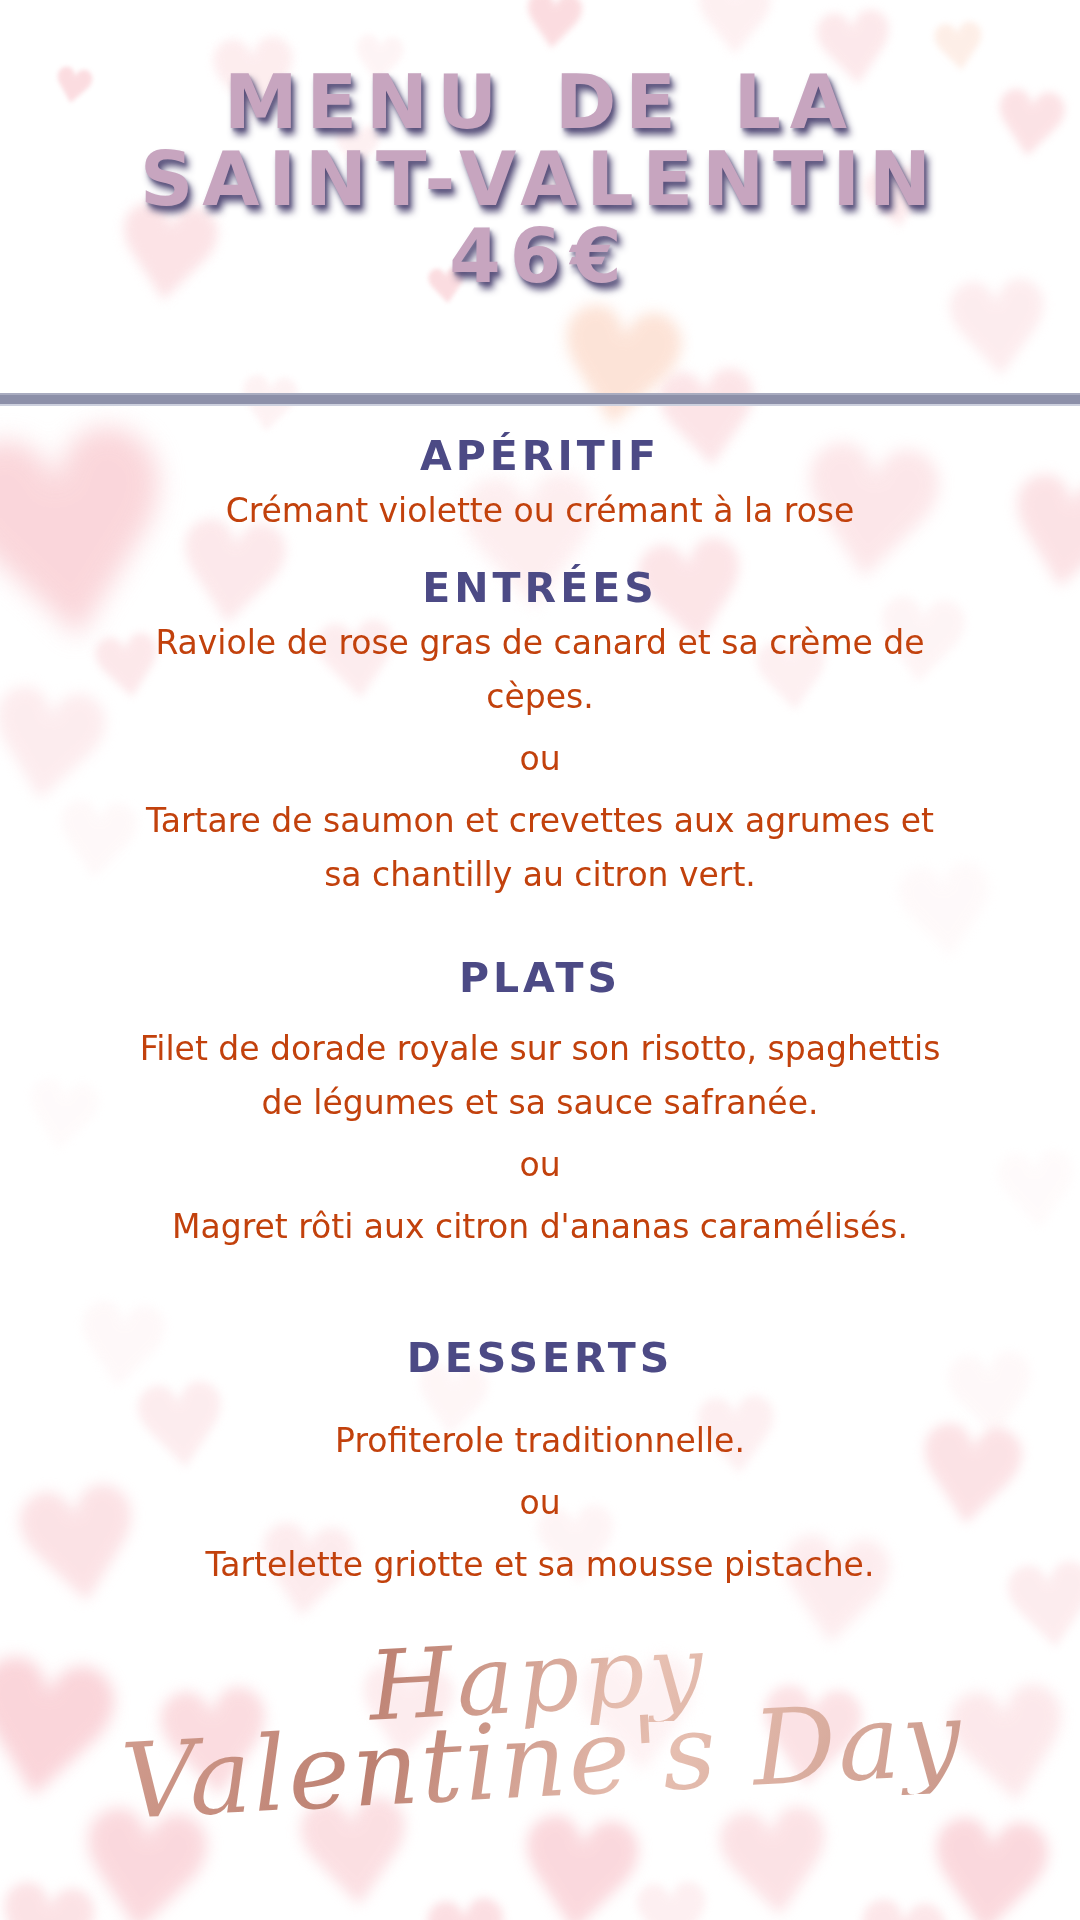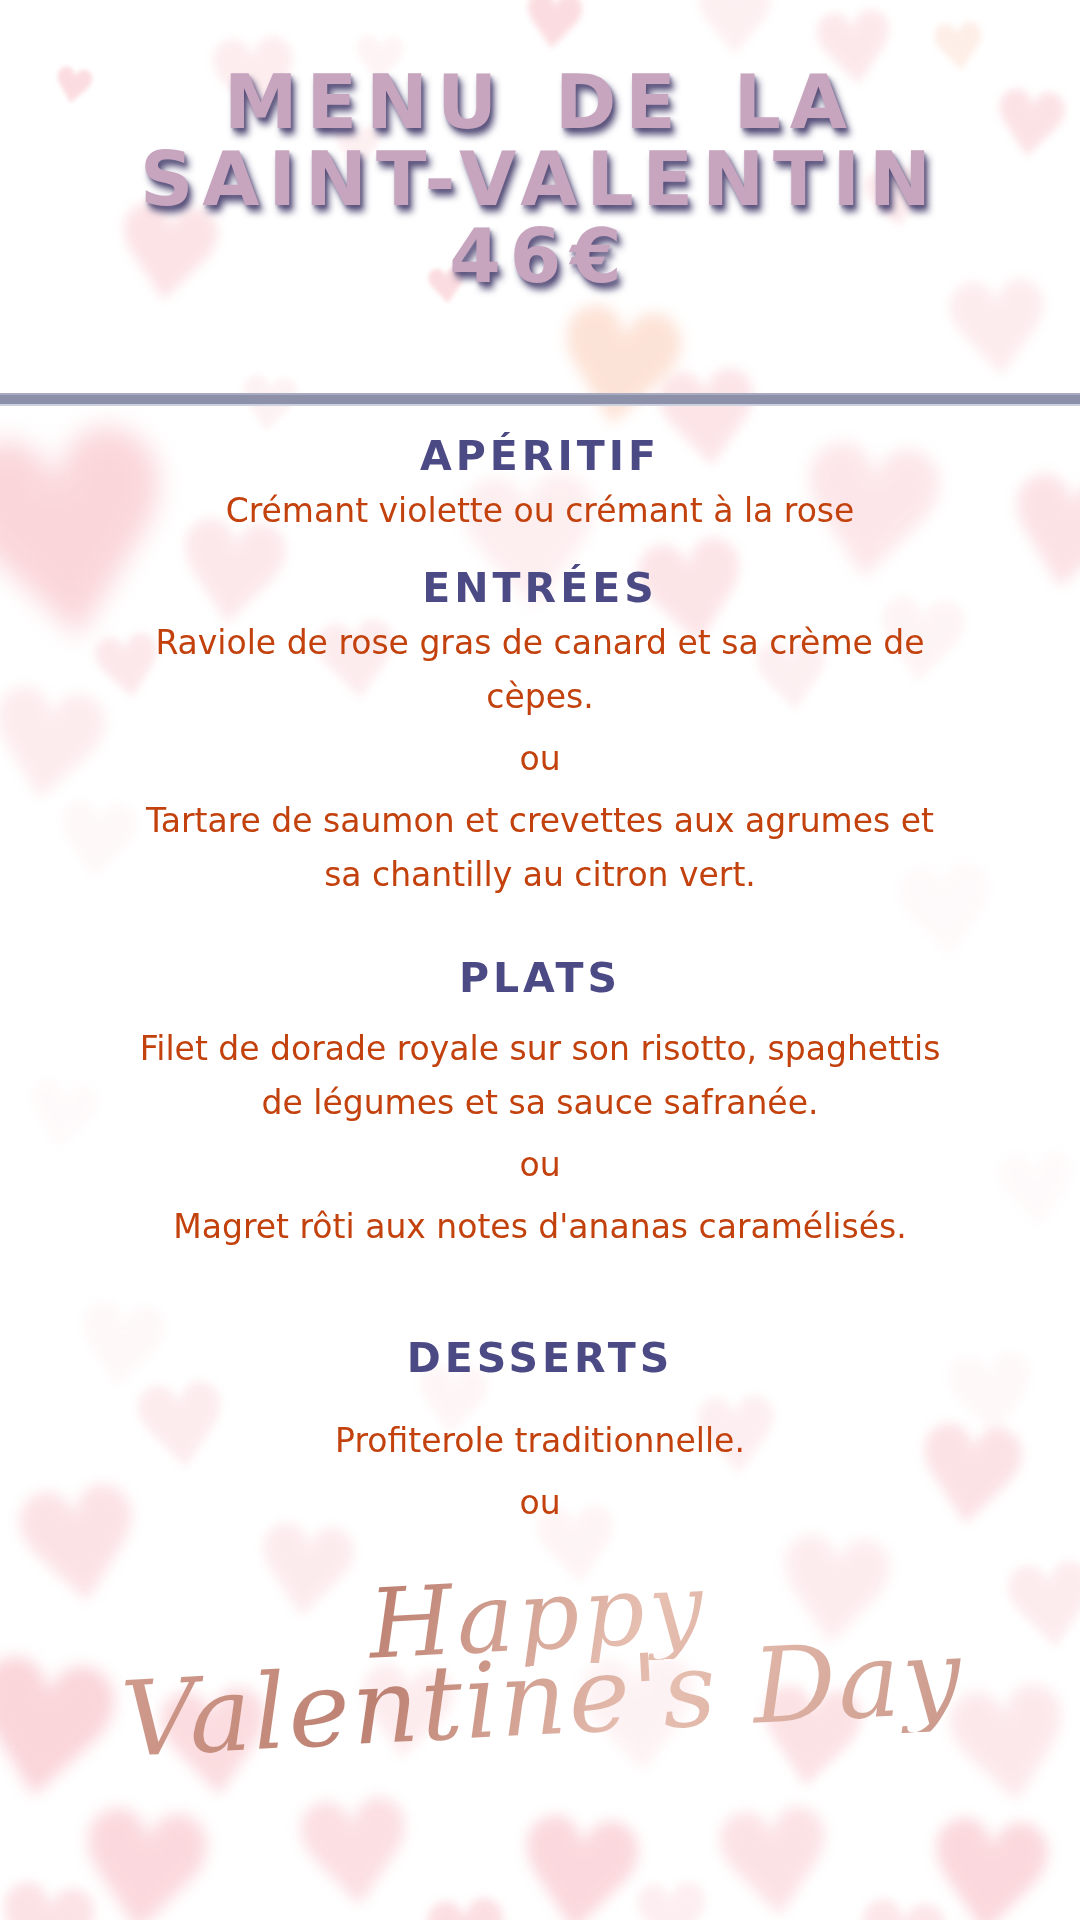--- a/index.html
+++ b/index.html
@@ -197,29 +197,30 @@
         <p>ou</p>
         <p>Tartare de saumon et crevettes aux agrumes et sa chantilly au citron vert.</p>
       </div>
     </section>
 
     <section class="sec-plats">
       <h2 class="section-heading" style="margin-bottom:0;">PLATS</h2>
       <div class="section-body">
         <p>Filet de dorade royale sur son risotto, spaghettis de légumes et sa sauce safranée.</p>
         <p>ou</p>
-        <p>Magret rôti aux notes d'ananas caramélisés.</p>
+        <p>Magret rôti aux citron d'ananas caramélisés.</p>
       </div>
     </section>
 
     <section class="sec-desserts">
       <h2 class="section-heading" style="margin-bottom:0;">DESSERTS</h2>
       <div class="section-body">
         <p>Profiterole traditionnelle.</p>
         <p>ou</p>
+        <p>Tartelette griotte et sa mousse pistache.</p>
       </div>
     </section>
 
     <footer class="script-block">
       <span class="script-line script-line1">Happy</span>
       <span class="script-line script-line2">Valentine's Day</span>
     </footer>
 
   </div>
 </div>

